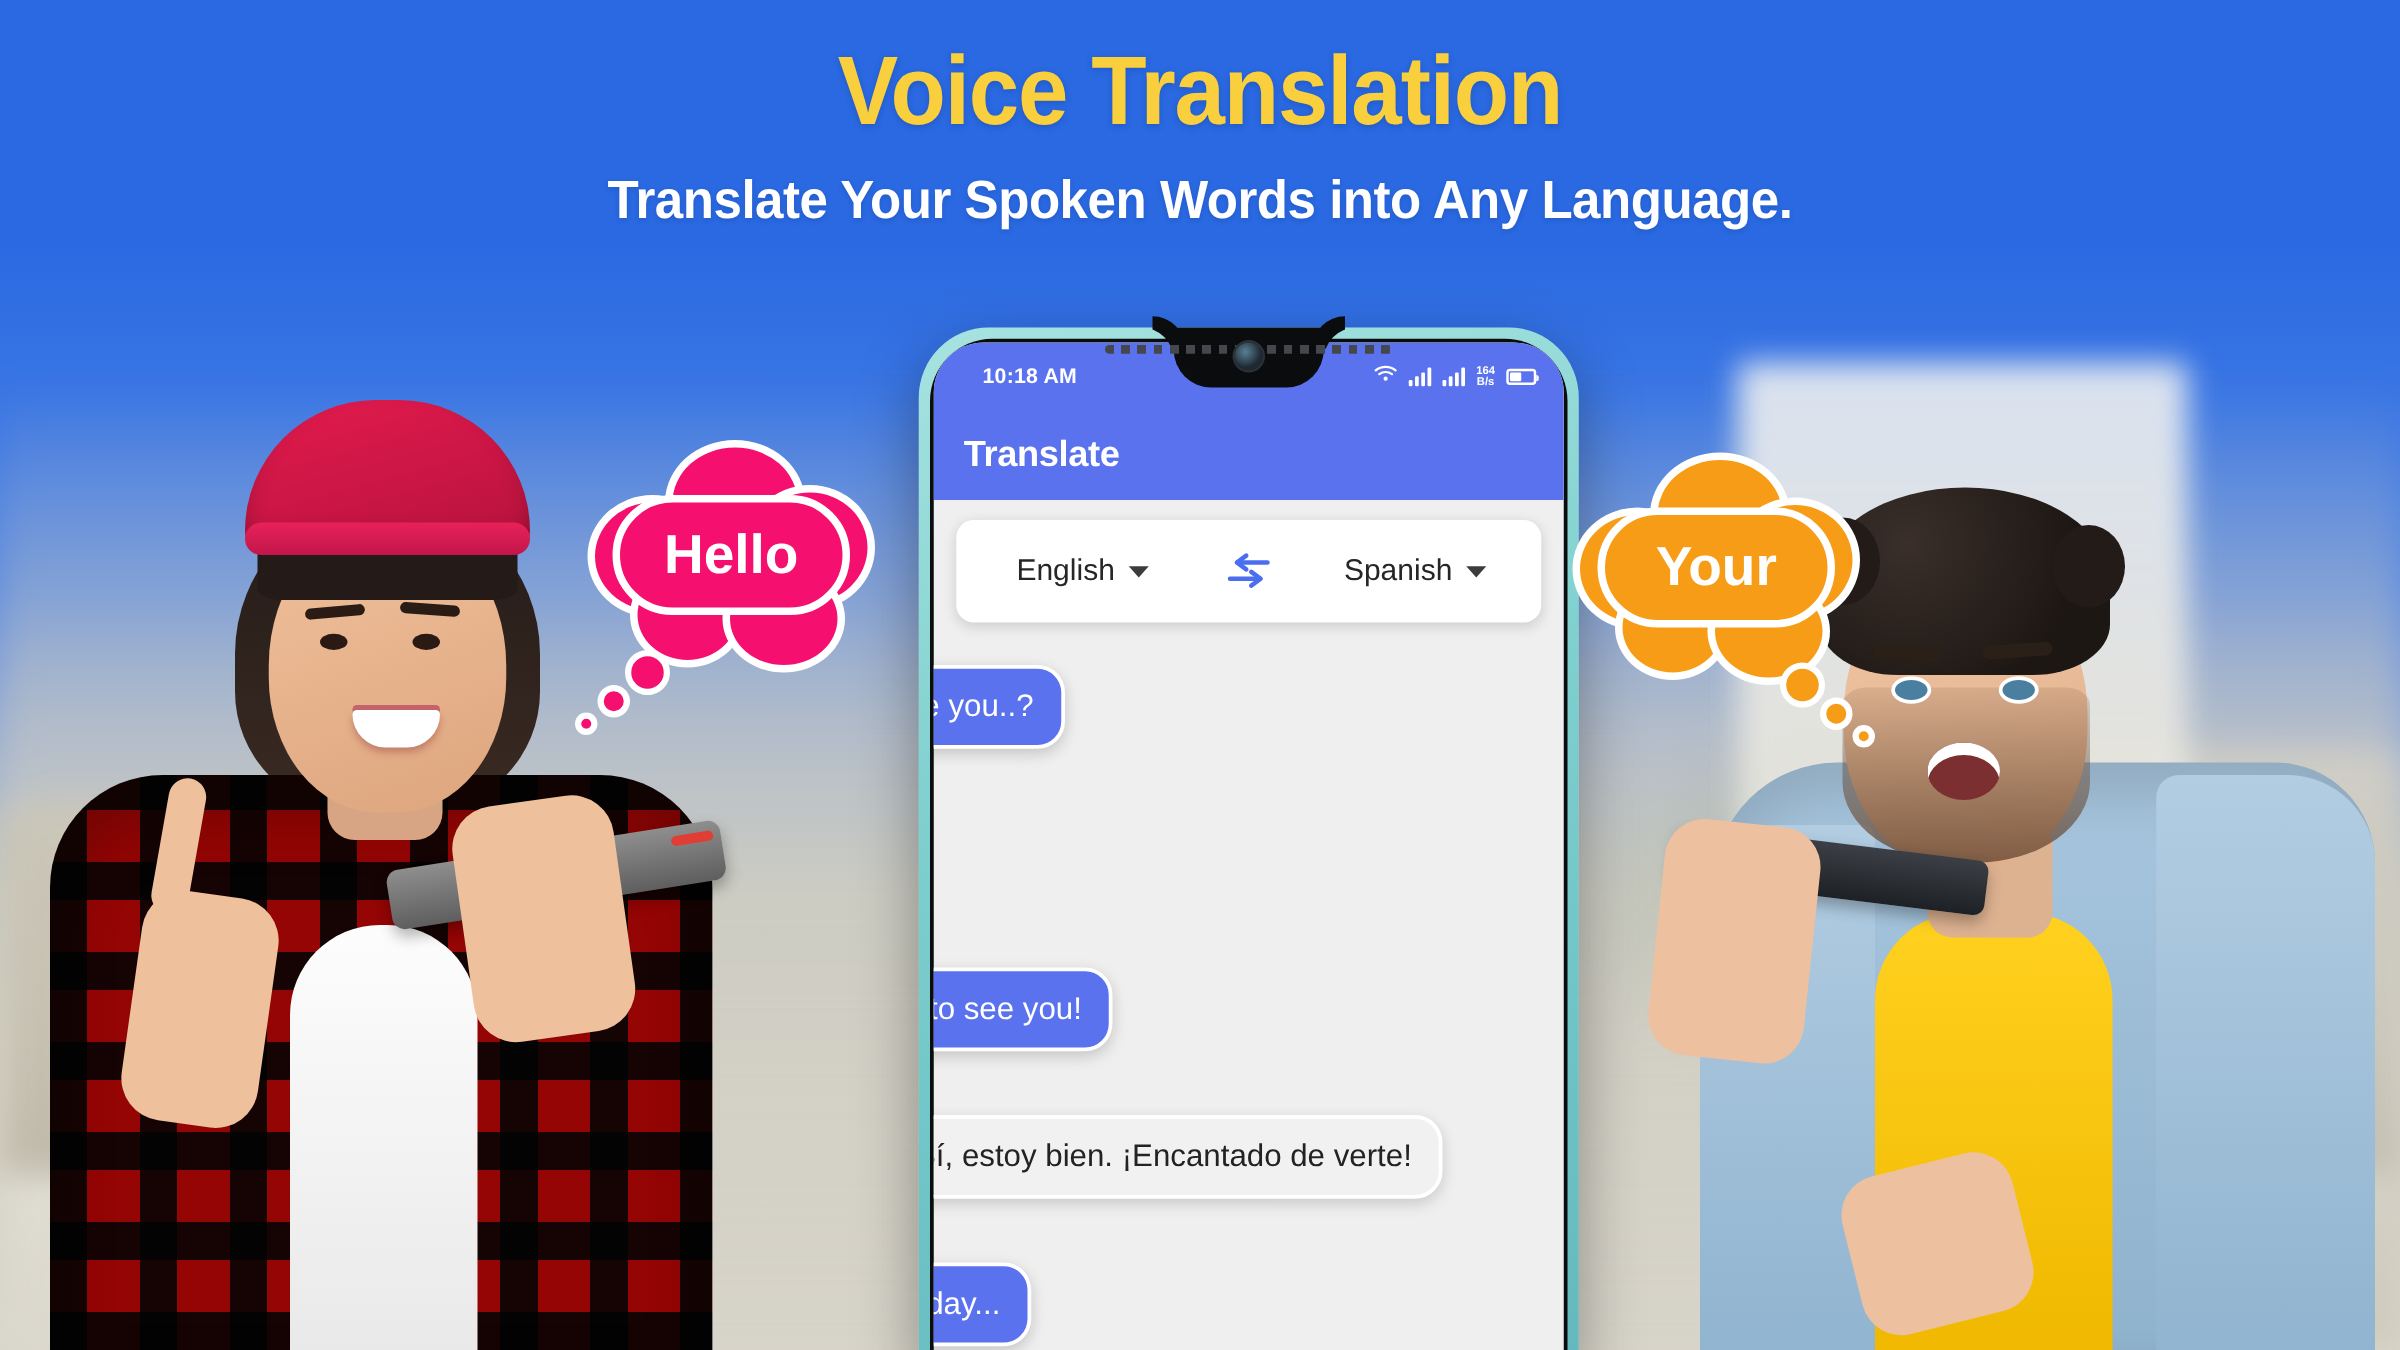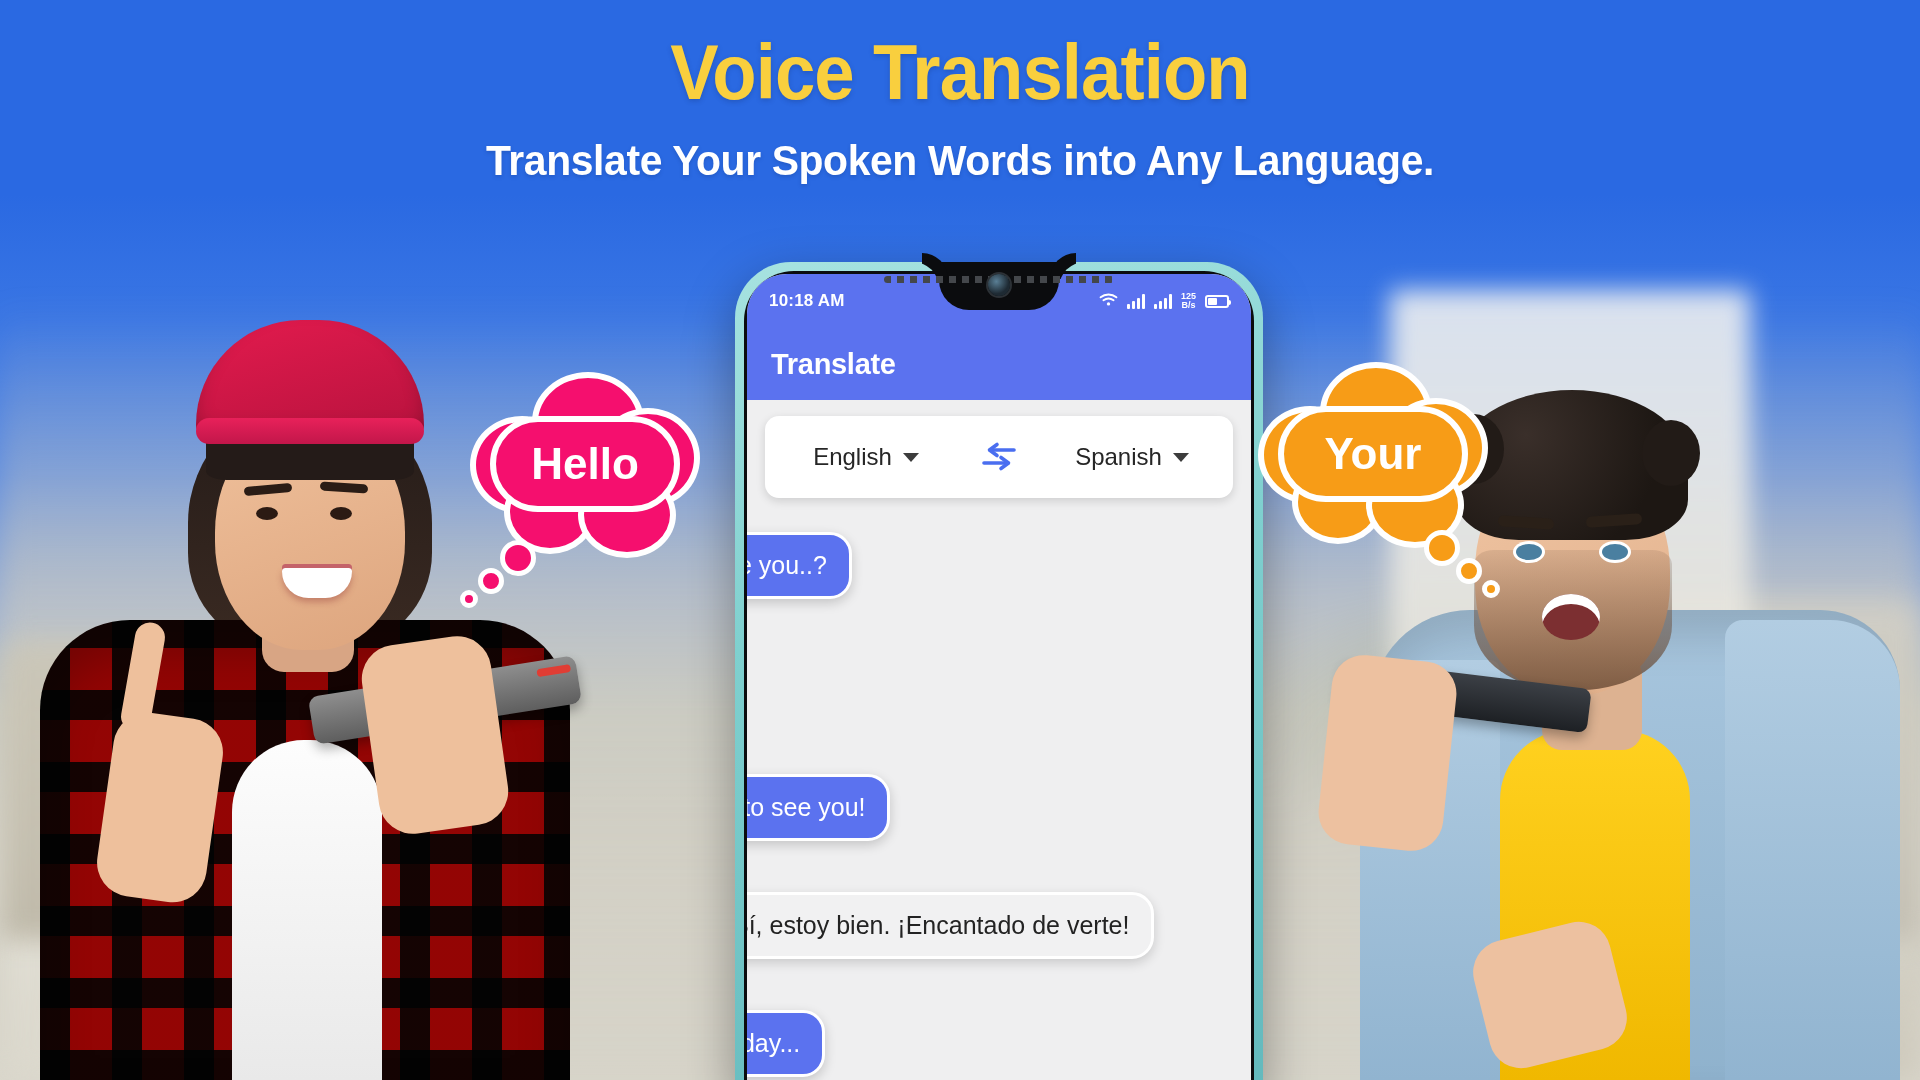--- a/index.html
+++ b/index.html
@@ -244,21 +244,21 @@
     background:radial-gradient(circle at 38% 34%, #5a7f95, #1e2a33 62%);
     box-shadow:0 0 0 2px #2c3136; z-index:7;
   }
 
   
   #statusbar{
     position:absolute; left:0; right:0; top:0; height:54px;
     background:#5b72ef; display:flex; align-items:center;
     padding:0 22px; color:#fff; z-index:4;
   }
-  #status-time{ font-size:17px; font-weight:bold; letter-spacing:.2px; }
+  #status-time{ font-size:17px; font-weight:bold; letter-spacing:.2px;margin-left:17px; }
   #status-right{ margin-left:auto; display:flex; align-items:center; gap:9px; }
   .bars{ display:flex; align-items:flex-end; gap:2px; height:15px; }
   .bars i{ display:block; width:3px; background:#fff; border-radius:1px; }
   .bars i:nth-child(1){height:5px;} .bars i:nth-child(2){height:8px;}
   .bars i:nth-child(3){height:11px;} .bars i:nth-child(4){height:15px;}
   #datarate{ font-size:9px; font-weight:bold; line-height:1.05; text-align:center; }
   #battery{
     width:24px; height:13px; border:2px solid #fff; border-radius:3px; position:relative;
   }
   #battery:after{
@@ -304,21 +304,21 @@
   
   .cloud{ position:absolute; z-index:35; }
   .lobe{ position:absolute; border-radius:50%; border:6px solid #fff; box-sizing:border-box; }
   .cloud-core{
     position:absolute; border-radius:52px; border:6px solid #fff; box-sizing:border-box;
     display:flex; align-items:center; justify-content:center;
     color:#fff; font-size:44px; font-weight:bold;
   }
   .tail{ position:absolute; border-radius:50%; border:5px solid #fff; box-sizing:border-box; }
 
-  #cloud-hello{ left:470px; top:372px; width:230px; height:200px; }
+  #cloud-hello{ left:470px; top:352px; width:230px; height:200px; }
   #cloud-hello .lobe, #cloud-hello .cloud-core, #cloud-hello .tail{ background:#f50f6e; }
   #cloud-hola{ left:1258px; top:362px; width:230px; height:200px; }
   #cloud-hola .lobe, #cloud-hola .cloud-core, #cloud-hola .tail{ background:#f79c17; }
 </style>
 </head>
 <body>
 
 <div id="bg-base"></div>
 <div id="bg-room"></div>
 <div id="bg-sofa"></div>
@@ -390,21 +390,21 @@
             <i></i>
             <i></i>
           </span>
         <span class="bars">
             <i></i>
             <i></i>
             <i></i>
             <i></i>
           </span>
         <span id="datarate">
-          <span>125</span><br>
+          <span>164</span><br>
           <span>B/s</span>
         </span>
         <span id="battery">
             <i></i>
           </span>
       </span>
     </div>
 
     <div id="appbar">
       <span id="appbar-title">Translate</span>

